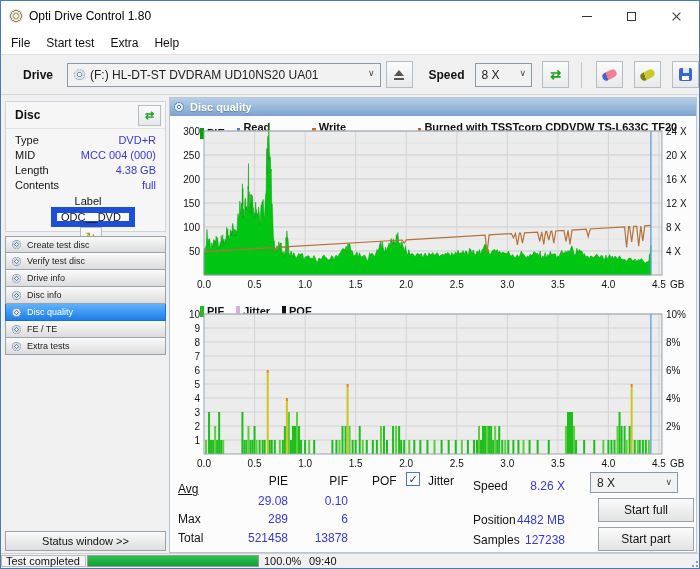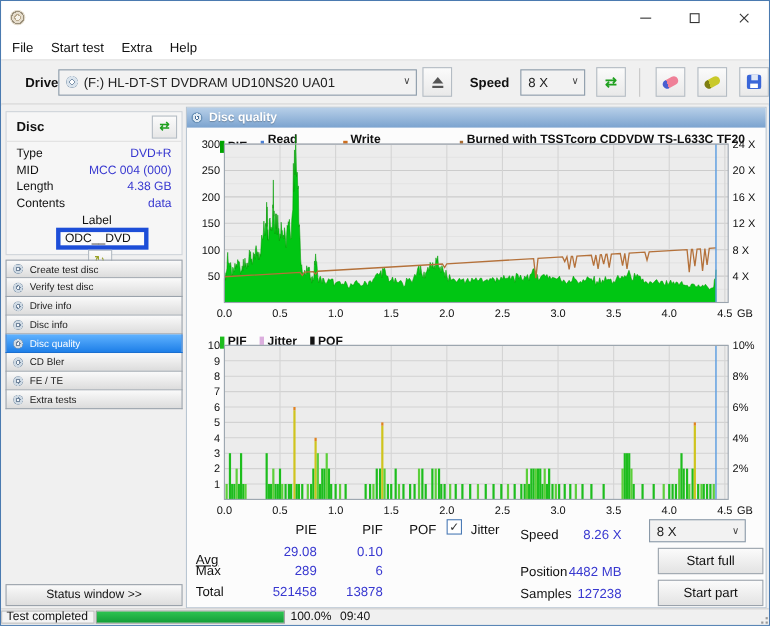--- a/index.html
+++ b/index.html
@@ -21,21 +21,21 @@
   .glyph-close::before,.glyph-close::after { content:""; position:absolute; left:5px; top:0; width:1px; height:11px; background:#333; }
   .glyph-close::before { transform:rotate(45deg); } .glyph-close::after { transform:rotate(-45deg); }
   
   .menubar { height:23px; background:#ffffff; display:flex; align-items:center; padding-left:2px; }
   .menu-item { padding:2px 8px; font-size:12px; }
   
   .toolbar { height:41px; background:#f0f0f0; border-top:1px solid #e2e2e2; border-bottom:1px solid #d5d5d5; display:flex; align-items:center; position:relative; }
   .tb-label { font-weight:bold; font-size:12px; }
   .combo { position:relative; height:24px; background:#f2f2f2; border:1px solid #8a99a8; display:flex; align-items:center; padding:0 18px 0 6px; font-size:12px; color:#222; }
   .combo::after { content:"\2228"; position:absolute; right:5px; top:4px; font-size:9px; color:#444; }
-  .drive-combo { width:336px; }
+  .drive-combo { width:336px; margin-left:14px; }
   .speed-combo { width:60px; margin-left:10px; }
   .mini-disc { width:11px; height:11px; border-radius:50%; margin-right:5px; flex:0 0 auto;
     background:radial-gradient(circle, #ffffff 0 1.5px, #7e94ac 1.5px 2.5px, #d9e3ec 2.5px 5px, #9eb0c2 5px 5.5px); }
   .tool-btn { height:27px; min-width:27px; background:linear-gradient(#fbfbfb,#e9e9e9); border:1px solid #b4bcc4; display:flex; flex-direction:column; align-items:center; justify-content:center; margin-left:6px; }
   .eject-tri { width:0; height:0; border-left:5px solid transparent; border-right:5px solid transparent; border-bottom:6px solid #555; }
   .eject-bar { width:10px; height:2px; background:#555; margin-top:2px; }
   .refresh-glyph { color:#1fa01f; font-size:13px; font-weight:bold; line-height:13px; }
   .tb-sep { width:1px; height:26px; background:#c6c6c6; margin:0 8px 0 12px; }
   .eraser { width:15px; height:8px; border-radius:4px; transform:rotate(-28deg); }
   .eraser.pink { background:linear-gradient(100deg, #4a5fd0 32%, #ef8098 32%); }
@@ -46,21 +46,21 @@
   
   .main { position:absolute; top:95px; left:0; right:0; bottom:15px; background:#f0f0f0; }
   
   .disc-group { position:absolute; left:4px; top:5px; width:161px; height:131px; background:#f6f6f6; border:1px solid #cfd4da; }
   .disc-head { height:27px; display:flex; align-items:center; padding:0 4px 0 9px; border-bottom:1px solid #e2e2e2; }
   .disc-head-title { font-weight:bold; font-size:12px; }
   .disc-head-btn { margin-left:auto; width:23px; height:21px; background:linear-gradient(#fbfbfb,#e7e7e7); border:1px solid #b4bcc4; display:flex; align-items:center; justify-content:center; }
   .disc-row { display:flex; justify-content:space-between; padding:2px 9px 1px 9px; font-size:11px; }
   .disc-row .val { color:#3838d0; }
   .label-row { display:flex; align-items:center; padding:3px 4px 0 9px;flex-direction:column; }
-  .label-input { width:84px; height:20px; border:4px solid #1d4ed8; background:#fbfbfb; font-size:11px; padding:0 4px; display:flex; align-items:center; margin-left:10px; }
+  .label-input { width:84px; height:20px; border:6px solid #1d4ed8; background:#fbfbfb; font-size:11px; padding:0 4px; display:flex; align-items:center; margin-left:10px; }
   .label-btn { width:22px; height:20px; margin-left:5px; background:linear-gradient(#fbfbfb,#e7e7e7); border:1px solid #b4bcc4; display:flex; align-items:center; justify-content:center; color:#9aa226; font-size:12px; line-height:12px; }
   
   .nav { position:absolute; left:4px; top:140px; width:161px; }
   .nav-btn { height:17px; display:flex; align-items:center; padding-left:6px; font-size:9px; color:#222;
     background:linear-gradient(#fafafa,#dcdcdc); border:1px solid #9aa2ab; border-top-width:0; }
   .nav-btn:first-child { border-top-width:1px; }
   .nav-btn.selected { background:linear-gradient(#5fb2ff,#1e7fe8); color:#ffffff; border-color:#1a6fd0; }
   .nav-ico { width:9px; height:9px; border-radius:50%; margin-right:6px; flex:0 0 auto;
     background:radial-gradient(circle, #f4f7fa 0 1.2px, #71859c 1.2px 2.2px, #cfdae4 2.2px 4px, #8ea2b6 4px 4.5px); }
   .status-win-btn { position:absolute; left:4px; bottom:2px; width:161px; height:20px; background:linear-gradient(#fafafa,#dedede); border:1px solid #9aa2ab; display:flex; align-items:center; justify-content:center; font-size:11px; }
@@ -89,20 +89,21 @@
   .grip { position:absolute; right:1px; bottom:1px; width:10px; height:10px; }
   .grip i { position:absolute; width:2px; height:2px; background:#9a9a9a; }
 </style>
 </head>
 <body>
 
 <div class="window">
 
   <div class="titlebar">
     <div class="app-icon"></div>
+    <div class="app-title">Opti Drive Control 1.80</div>
     <div class="win-controls">
       <div class="win-btn">
           <div class="glyph-min"></div>
         </div>
       <div class="win-btn">
           <div class="glyph-max"></div>
         </div>
       <div class="win-btn">
           <div class="glyph-close"></div>
         </div>
@@ -161,21 +162,21 @@
       <div class="disc-row">
         <span>MID</span>
         <span class="val">MCC 004 (000)</span>
       </div>
       <div class="disc-row">
         <span>Length</span>
         <span class="val">4.38 GB</span>
       </div>
       <div class="disc-row">
         <span>Contents</span>
-        <span class="val">data</span>
+        <span class="val">full</span>
       </div>
       <div class="label-row">
         <span style="font-size:11px;">Label</span>
         <div class="label-input">
           <span>ODC__DVD</span>
         </div>
         <div class="label-btn">
           <span>↻</span>
         </div>
       </div>
@@ -194,24 +195,20 @@
           <span class="nav-ico"></span>
           <span>Drive info</span>
         </div>
         <div class="nav-btn">
           <span class="nav-ico"></span>
           <span>Disc info</span>
         </div>
         <div class="nav-btn selected">
           <span class="nav-ico"></span>
           <span>Disc quality</span>
-        </div>
-        <div class="nav-btn">
-          <span class="nav-ico"></span>
-          <span>CD Bler</span>
         </div>
         <div class="nav-btn">
           <span class="nav-ico"></span>
           <span>FE / TE</span>
         </div>
         <div class="nav-btn">
           <span class="nav-ico"></span>
           <span>Extra tests</span>
         </div>
       </div>
@@ -483,21 +480,21 @@
         </svg>
 
       <div class="stat r" style="left:70px; top:376px; width:48px; font-weight:normal;">PIE</div>
       <div class="stat r" style="left:130px; top:376px; width:48px;">PIF</div>
       <div class="stat" style="left:202px; top:376px;">POF</div>
       <div class="chk" style="left:236px; top:374px;">
         <span id="chk-mark">✓</span>
       </div>
       <div class="stat" style="left:258px; top:376px;">Jitter</div>
 
-      <div class="stat" style="left:8px; top:404px;text-decoration:underline;">Avg</div>
+      <div class="stat" style="left:8px; top:384px;text-decoration:underline;">Avg</div>
       <div class="stat blue r" style="left:70px; top:396px; width:48px;">29.08</div>
       <div class="stat blue r" style="left:130px; top:396px; width:48px;">0.10</div>
 
       <div class="stat" style="left:8px; top:414px;text-align:right;">Max</div>
       <div class="stat blue r" style="left:70px; top:414px; width:48px;">289</div>
       <div class="stat blue r" style="left:130px; top:414px; width:48px;">6</div>
 
       <div class="stat" style="left:8px; top:433px;">Total</div>
       <div class="stat blue r" style="left:70px; top:433px; width:48px;">521458</div>
       <div class="stat blue r" style="left:130px; top:433px; width:48px;">13878</div>

